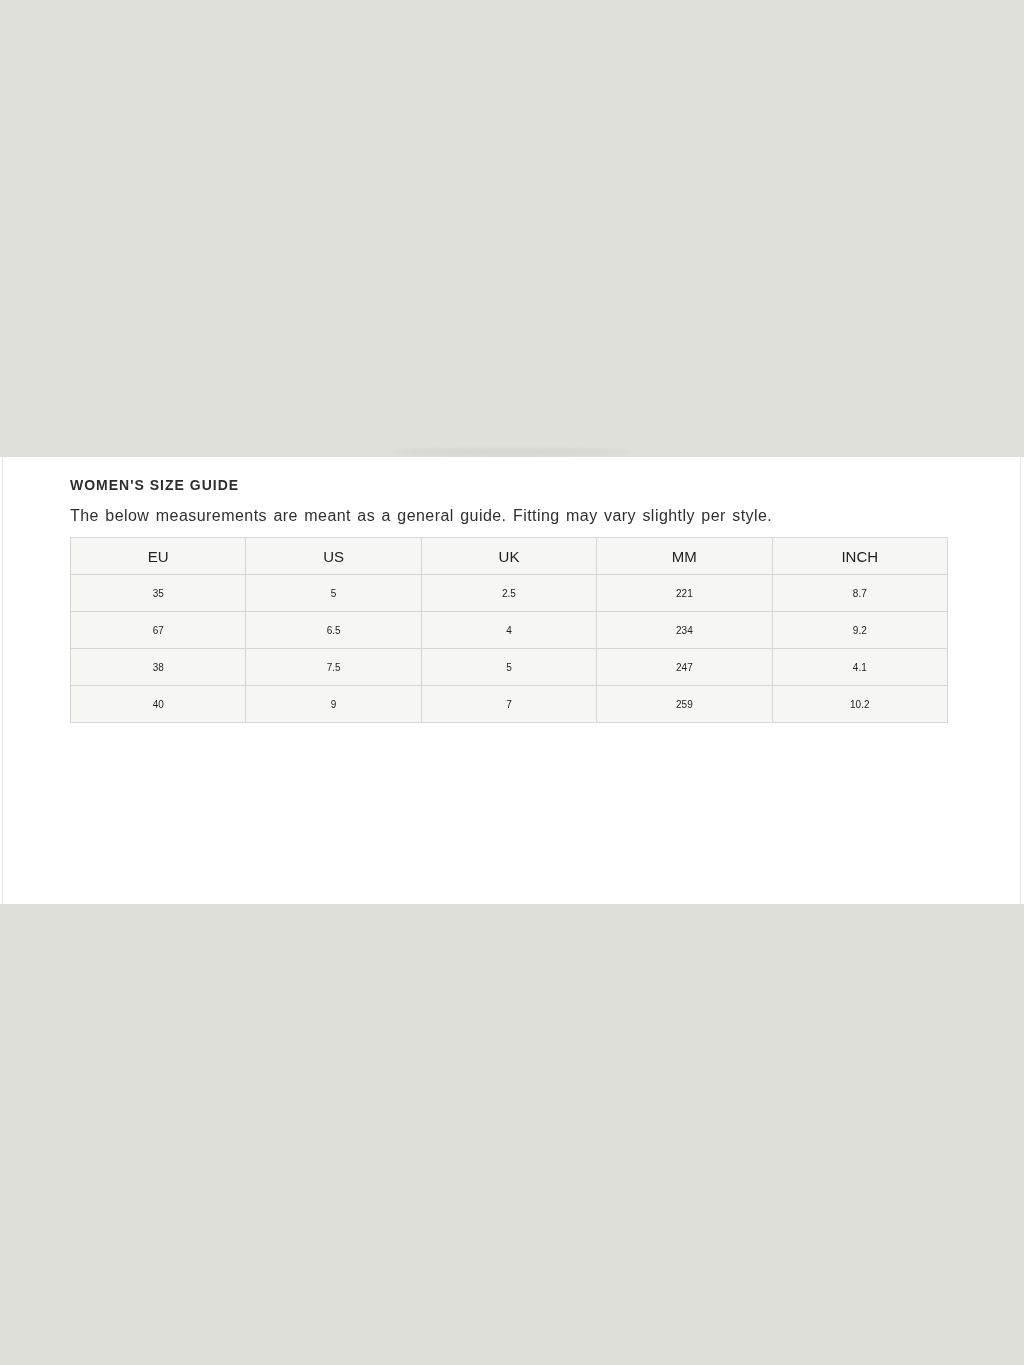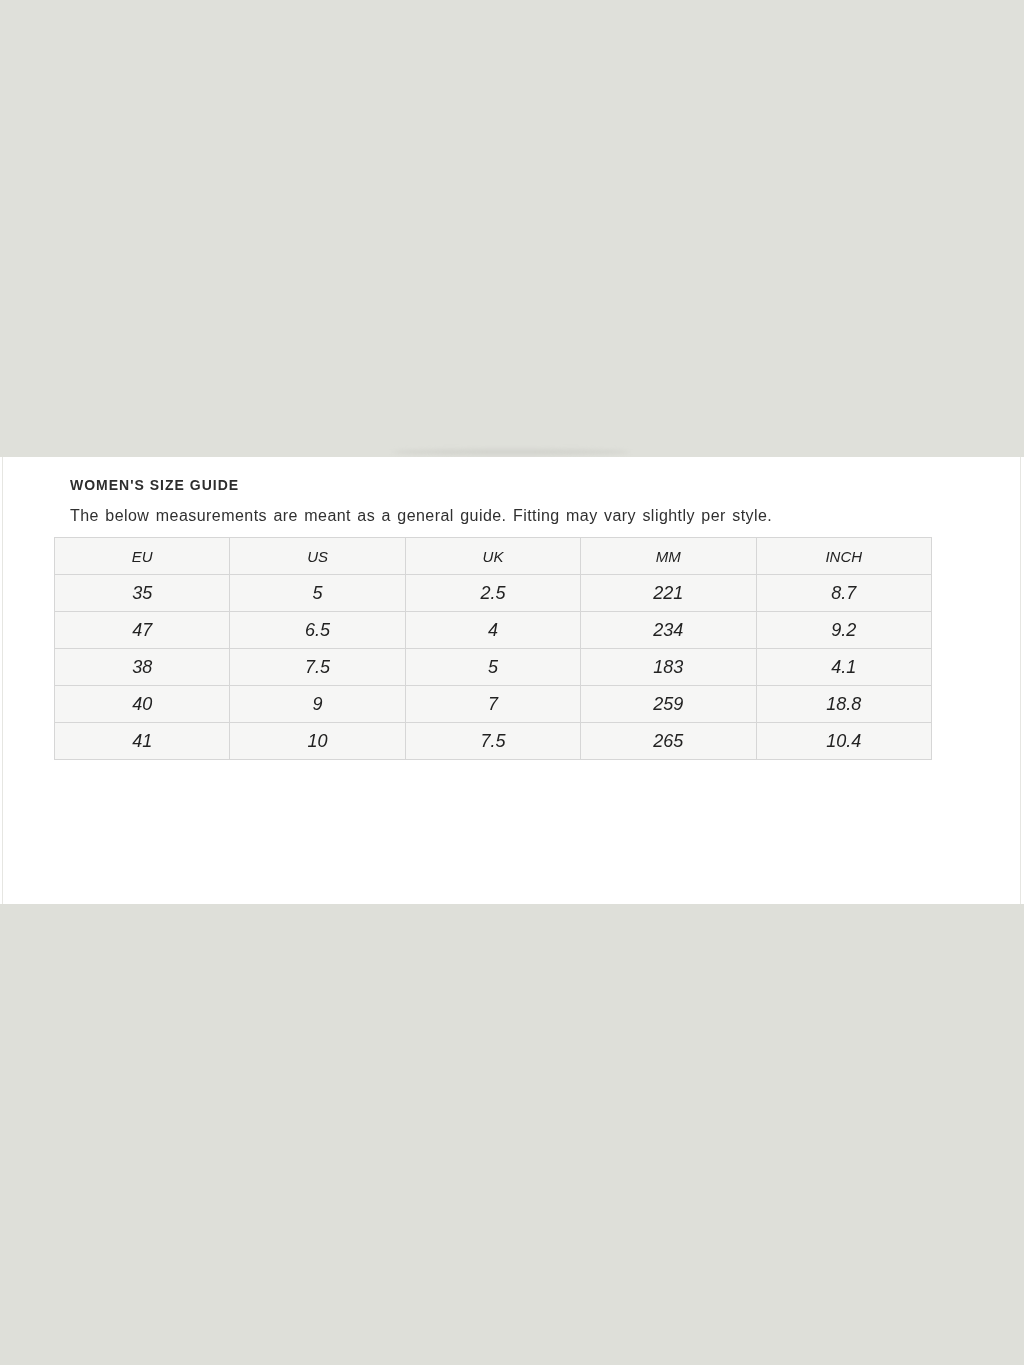--- a/index.html
+++ b/index.html
@@ -69,44 +69,43 @@
     left: 70px;
     top: 50px;
     font-size: 16px;
     font-weight: 500;
     letter-spacing: 0.45px;
     word-spacing: 1.5px;
     color: #303030;
   }
   table.size-table {
     position: absolute;
-    left: 54px;
+    left: 70px;
     top: 80px;
     width: 878px;
     border-collapse: collapse;
     table-layout: fixed;
-    font-style: italic;
   }
   table.size-table th,
   table.size-table td {
     border: 1px solid #d6d6d6;
     background: #f6f6f5;
     height: 36px;
     text-align: center;
     vertical-align: middle;
     padding: 0;
     color: #222222;
     font-weight: 400;
   }
   table.size-table th {
     font-size: 15px;
     font-weight: 400;
   }
   table.size-table td {
-    font-size: 18px;
+    font-size: 10px;
   }
 </style>
 </head>
 <body>
 
 <div class="page">
 
   <div class="spacer-top"></div>
 
   <div class="smudge"></div>
@@ -131,46 +130,39 @@
       </thead>
       <tbody>
           <tr>
             <td>35</td>
             <td>5</td>
             <td>2.5</td>
             <td>221</td>
             <td>8.7</td>
           </tr>
           <tr>
-            <td>47</td>
+            <td>67</td>
             <td>6.5</td>
             <td>4</td>
             <td>234</td>
             <td>9.2</td>
           </tr>
           <tr>
             <td>38</td>
             <td>7.5</td>
             <td>5</td>
-            <td>183</td>
+            <td>247</td>
             <td>4.1</td>
           </tr>
           <tr>
             <td>40</td>
             <td>9</td>
             <td>7</td>
             <td>259</td>
-            <td>18.8</td>
-          </tr>
-          <tr>
-            <td>41</td>
-            <td>10</td>
-            <td>7.5</td>
-            <td>265</td>
-            <td>10.4</td>
+            <td>10.2</td>
           </tr>
         </tbody>
     </table>
   </div>
 
   <div class="spacer-bottom"></div>
 
 </div>
 
 </body></html>

